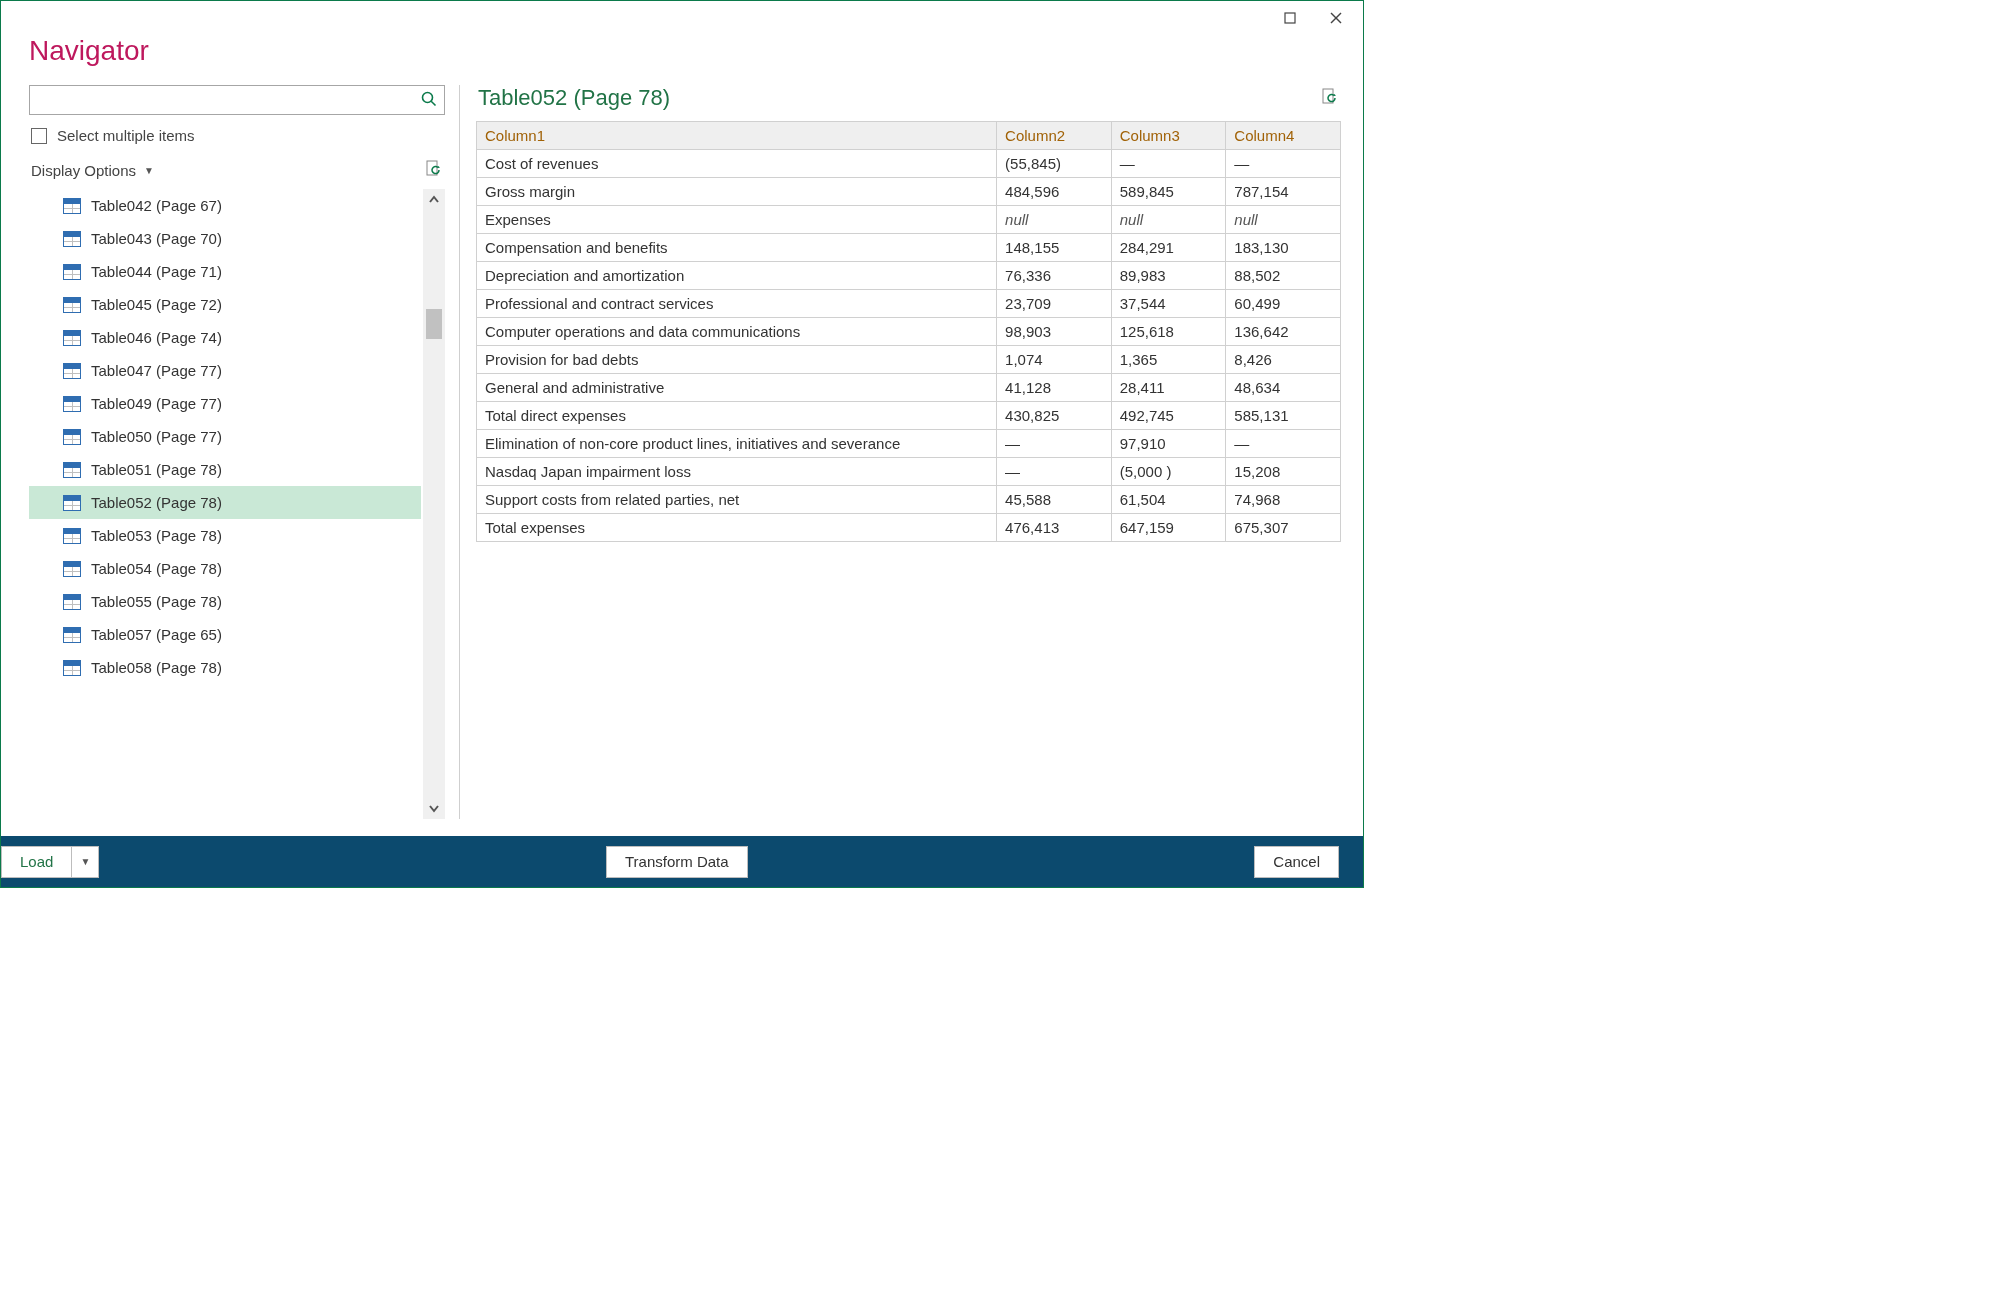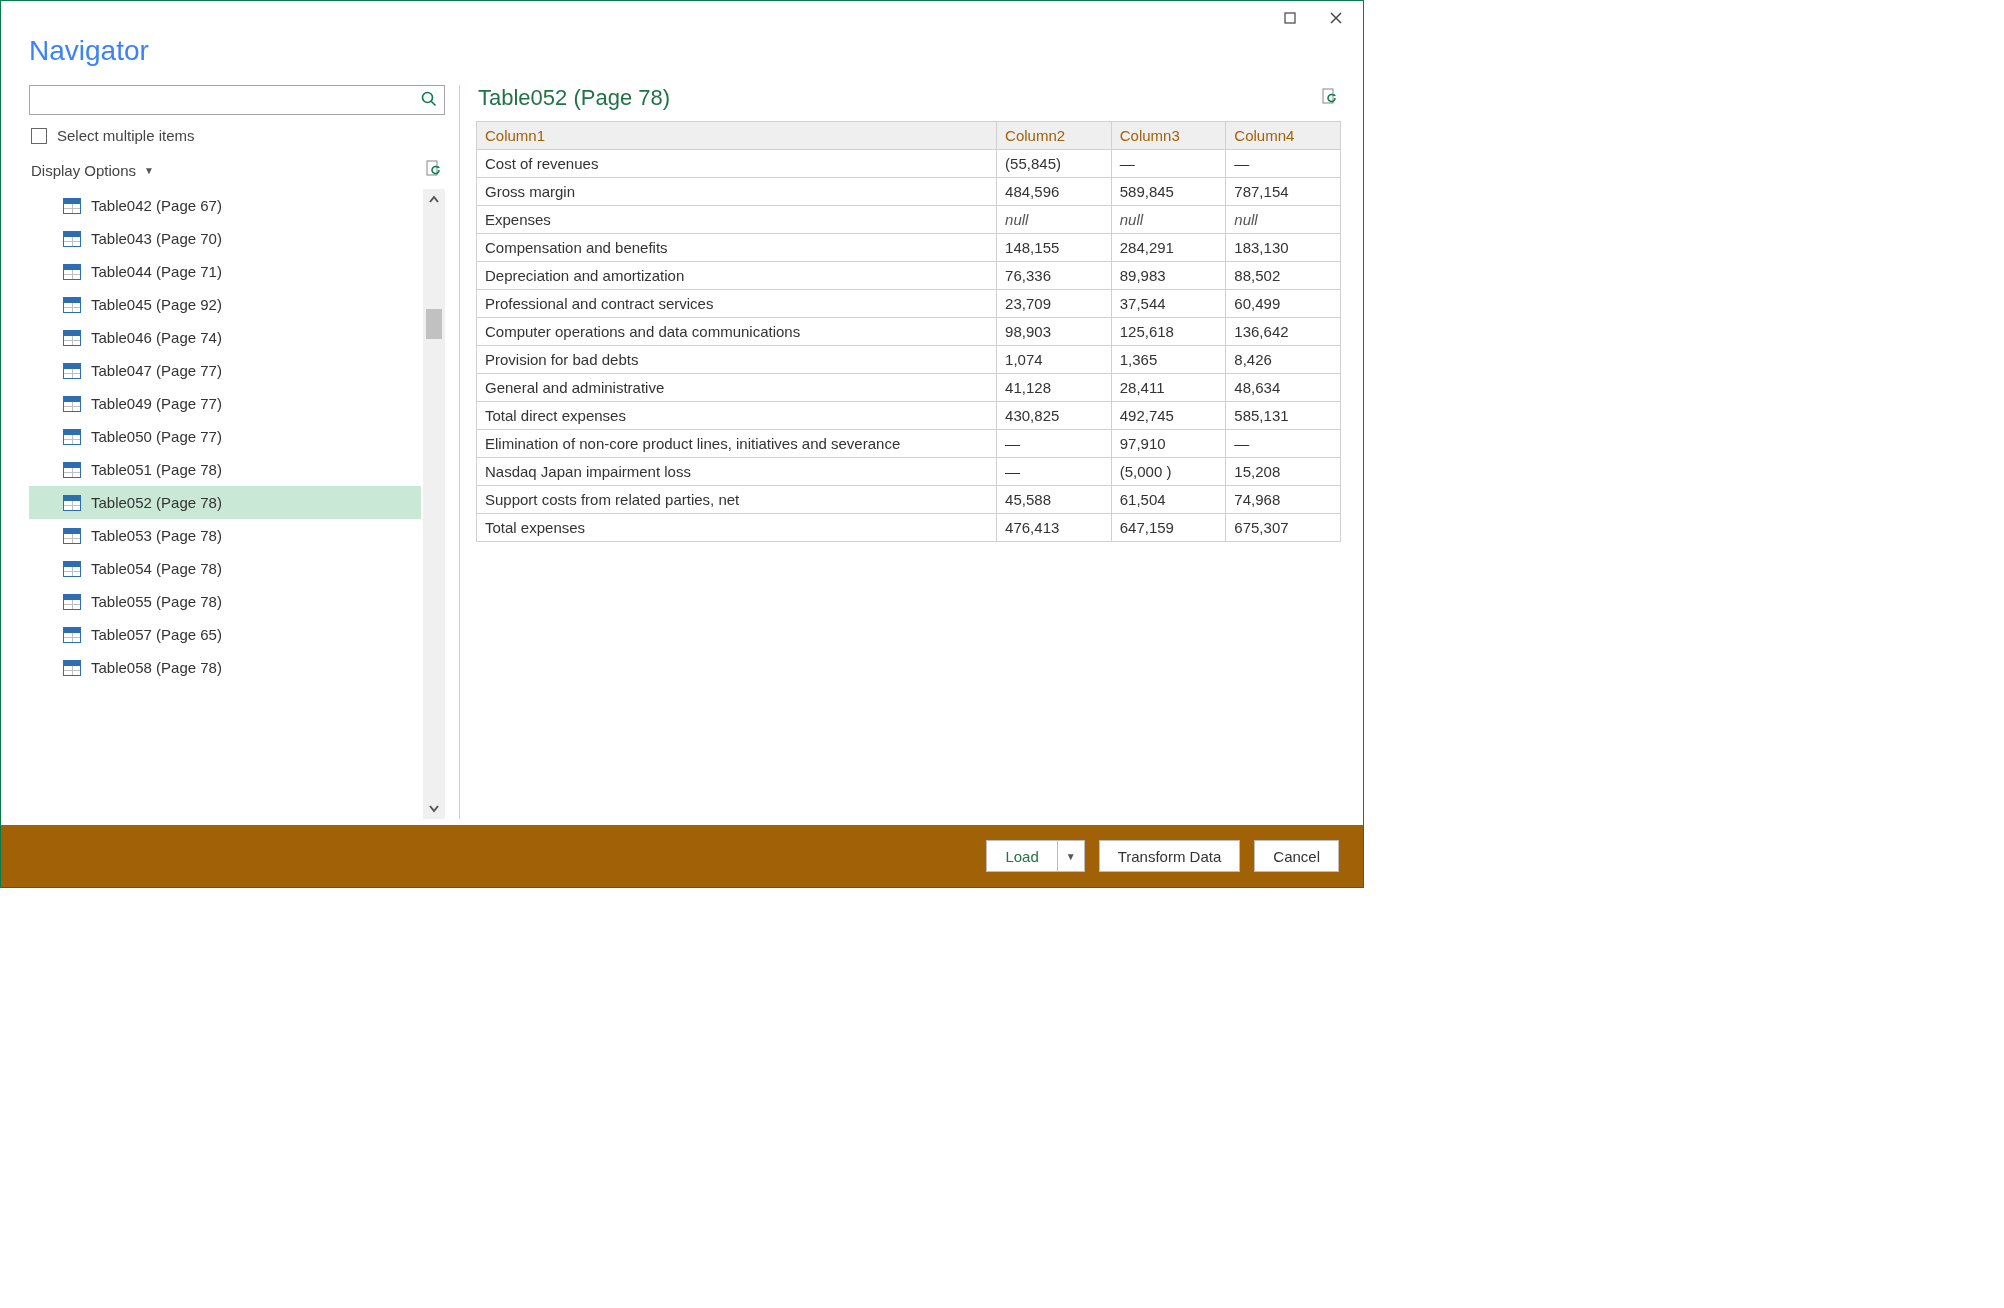--- a/index.html
+++ b/index.html
@@ -30,21 +30,21 @@
     color: #444;
     font-size: 16px;
   }
   .header {
     padding: 0 0 10px 28px;
   }
   .header h1 {
     margin: 0;
     font-weight: 400;
     font-size: 28px;
-    color: #3b82f6;
+    color: #be185d;
   }
   .content {
     display: flex;
     padding: 8px 22px 0 28px;
     height: calc(100% - 34px - 48px - 62px);
   }
   .left-pane {
     width: 430px;
     display: flex;
     flex-direction: column;
@@ -210,25 +210,25 @@
   .col1 { width: 490px; }
   .colN { width: 108px; }
   .null-cell {
     font-style: italic;
     color: #555;
     text-align: right;
   }
   .footer {
     position: absolute;
     left: 0; right: 0; bottom: 0;
-    height: 62px;
-    background: #a16207;
-    display: flex;
-    align-items: center;
-    justify-content: flex-end;
+    height: 51px;
+    background: #0c4a6e;
+    display: flex;
+    align-items: center;
+    justify-content: space-between;
     gap: 14px;
     padding-right: 24px;
   }
   .btn {
     border: 1px solid #bdbdbd;
     background: #fff;
     padding: 6px 18px;
     font-size: 15px;
     color: #333;
     display: flex;
@@ -308,21 +308,21 @@
           <div class="tree-item">
             <span class="table-icon"></span>
             <span>Table043 (Page 70)</span>
           </div>
           <div class="tree-item">
             <span class="table-icon"></span>
             <span>Table044 (Page 71)</span>
           </div>
           <div class="tree-item">
             <span class="table-icon"></span>
-            <span>Table045 (Page 92)</span>
+            <span>Table045 (Page 72)</span>
           </div>
           <div class="tree-item">
             <span class="table-icon"></span>
             <span>Table046 (Page 74)</span>
           </div>
           <div class="tree-item">
             <span class="table-icon"></span>
             <span>Table047 (Page 77)</span>
           </div>
           <div class="tree-item">

